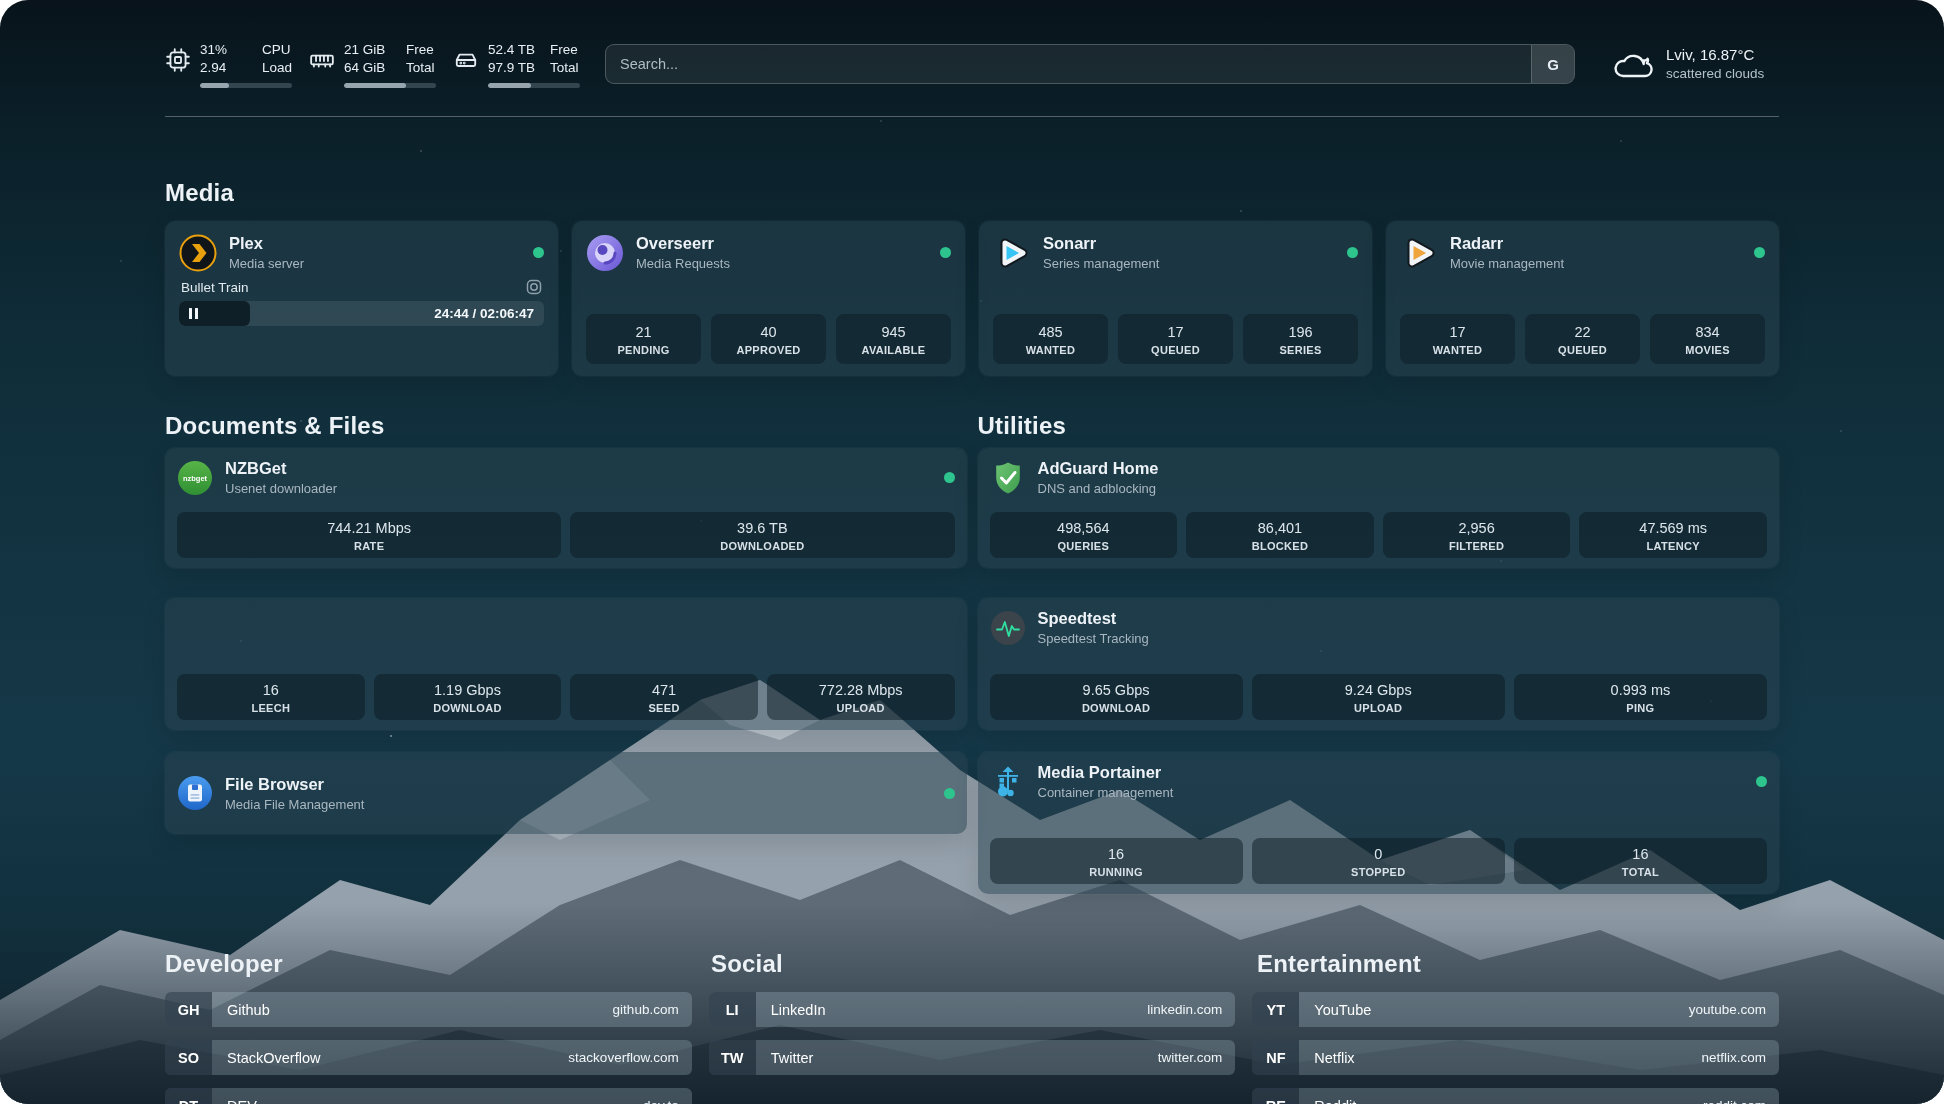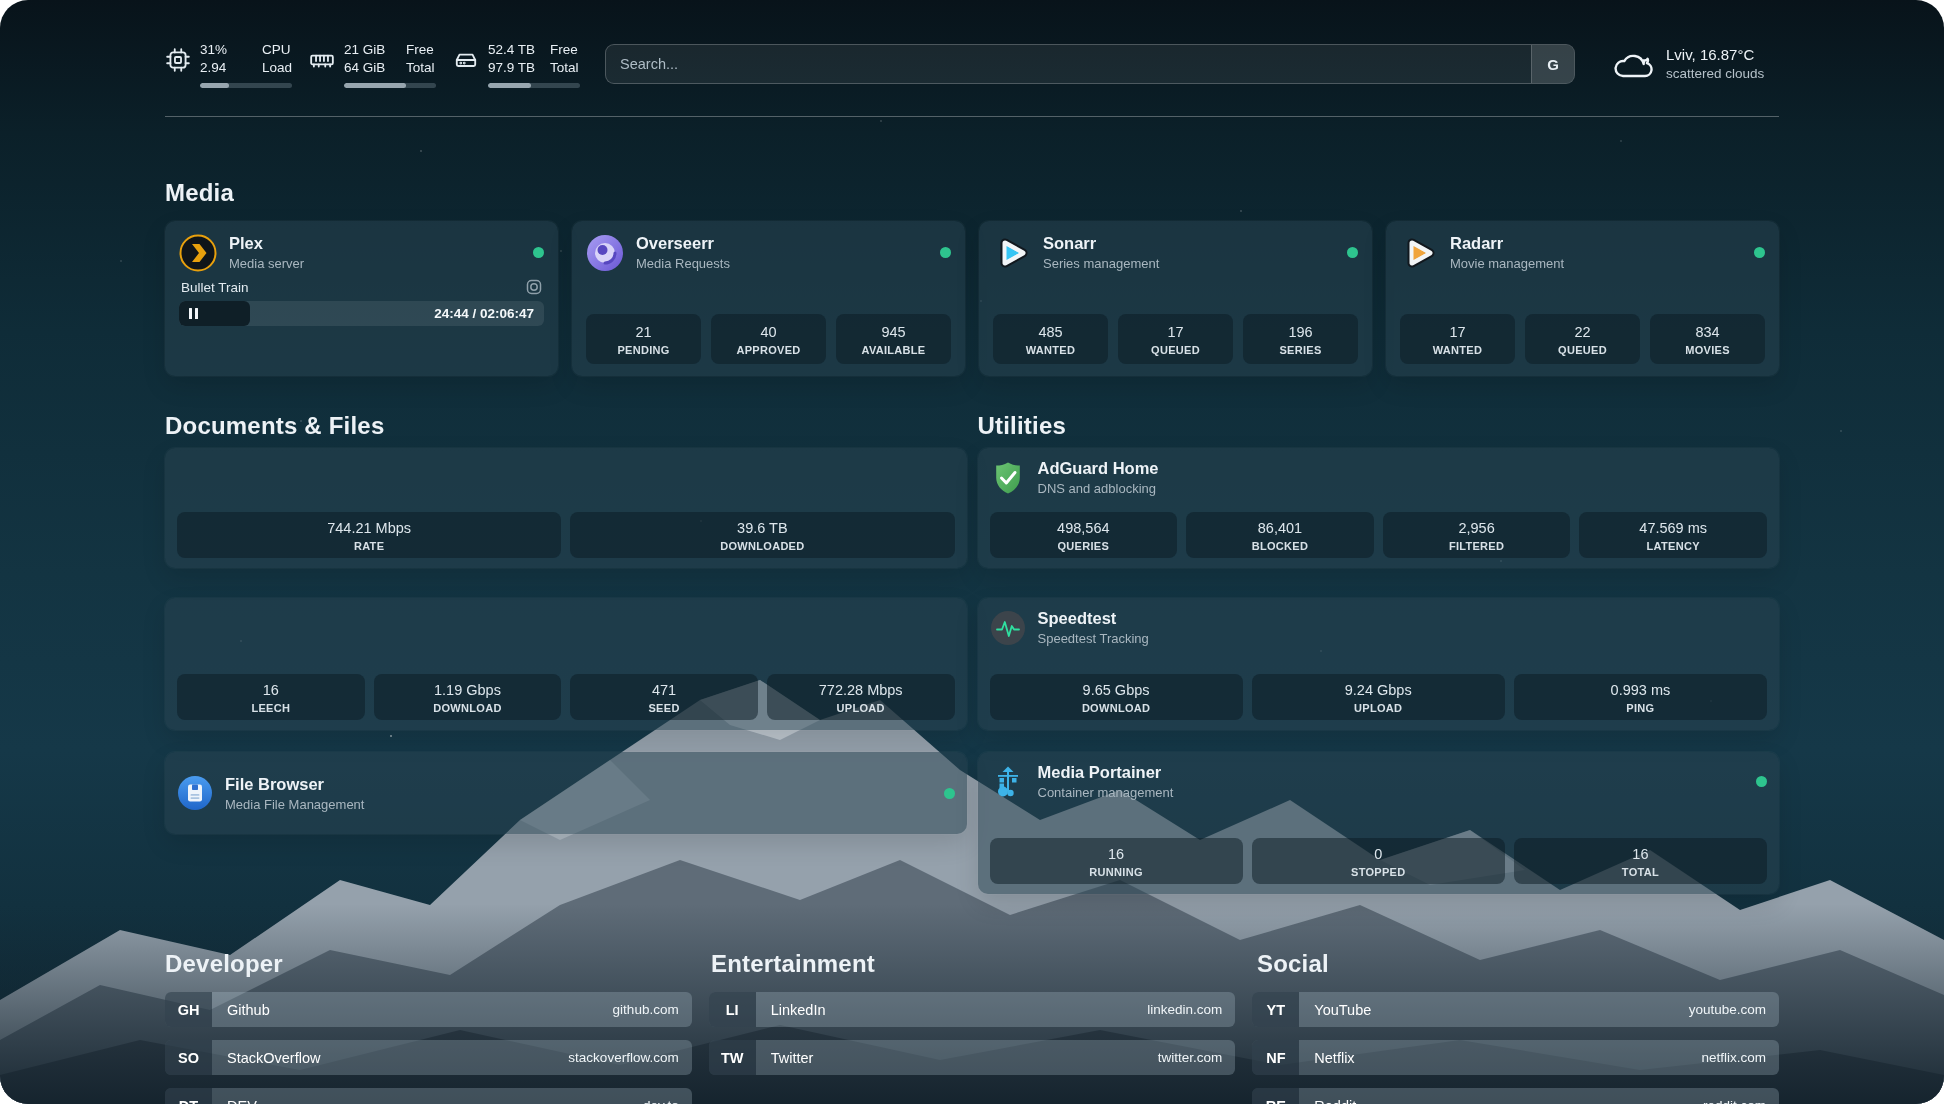--- a/index.html
+++ b/index.html
@@ -350,20 +350,37 @@
     <div class="two-col-titles">
       <div class="sec-title">Documents &amp; Files</div>
       <div class="sec-title">Utilities</div>
     </div>
 
     <div class="two-col">
 
       <div class="col-stack">
 
         <div class="card h100">
+          <div class="card-head">
+            <svg class="svc-icon sm" viewBox="0 0 36 36">
+              <defs>
+                  <linearGradient id="nzg" x1="0" y1="0" x2="0" y2="1">
+                <stop offset="0" stop-color="#58b447"></stop>
+                    <stop offset="1" stop-color="#2f8f33"></stop>
+                  </linearGradient>
+                </defs>
+              <circle cx="18" cy="18" r="17" fill="url(#nzg)"></circle>
+              <text x="18" y="21" text-anchor="middle" font-size="7.5" font-weight="bold" fill="#ffffff" font-family="Liberation Sans, sans-serif">nzbget</text>
+            </svg>
+            <div class="svc-meta">
+              <div class="svc-name">NZBGet</div>
+              <div class="svc-desc">Usenet downloader</div>
+            </div>
+            <div class="dot"></div>
+          </div>
           <div class="tiles">
             <div class="tile">
               <div class="tv">744.21 Mbps</div>
                 <div class="tl">RATE</div>
               </div>
             <div class="tile">
               <div class="tv">39.6 TB</div>
                 <div class="tl">DOWNLOADED</div>
               </div>
           </div>
@@ -511,22 +528,22 @@
               <div class="tv">16</div>
                 <div class="tl">TOTAL</div>
               </div>
           </div>
         </div>
       </div>
     </div>
 
     <div class="bm-titles">
       <div class="sec-title">Developer</div>
+      <div class="sec-title">Social</div>
       <div class="sec-title">Entertainment</div>
-      <div class="sec-title">Social</div>
     </div>
 
     <div class="bm-grid">
       <div class="bm-col">
         <div class="bm-row">
           <div class="bm-abbr">GH</div>
           <div class="bm-name">Github</div>
           <div class="bm-domain">github.com</div>
         </div>
         <div class="bm-row">

